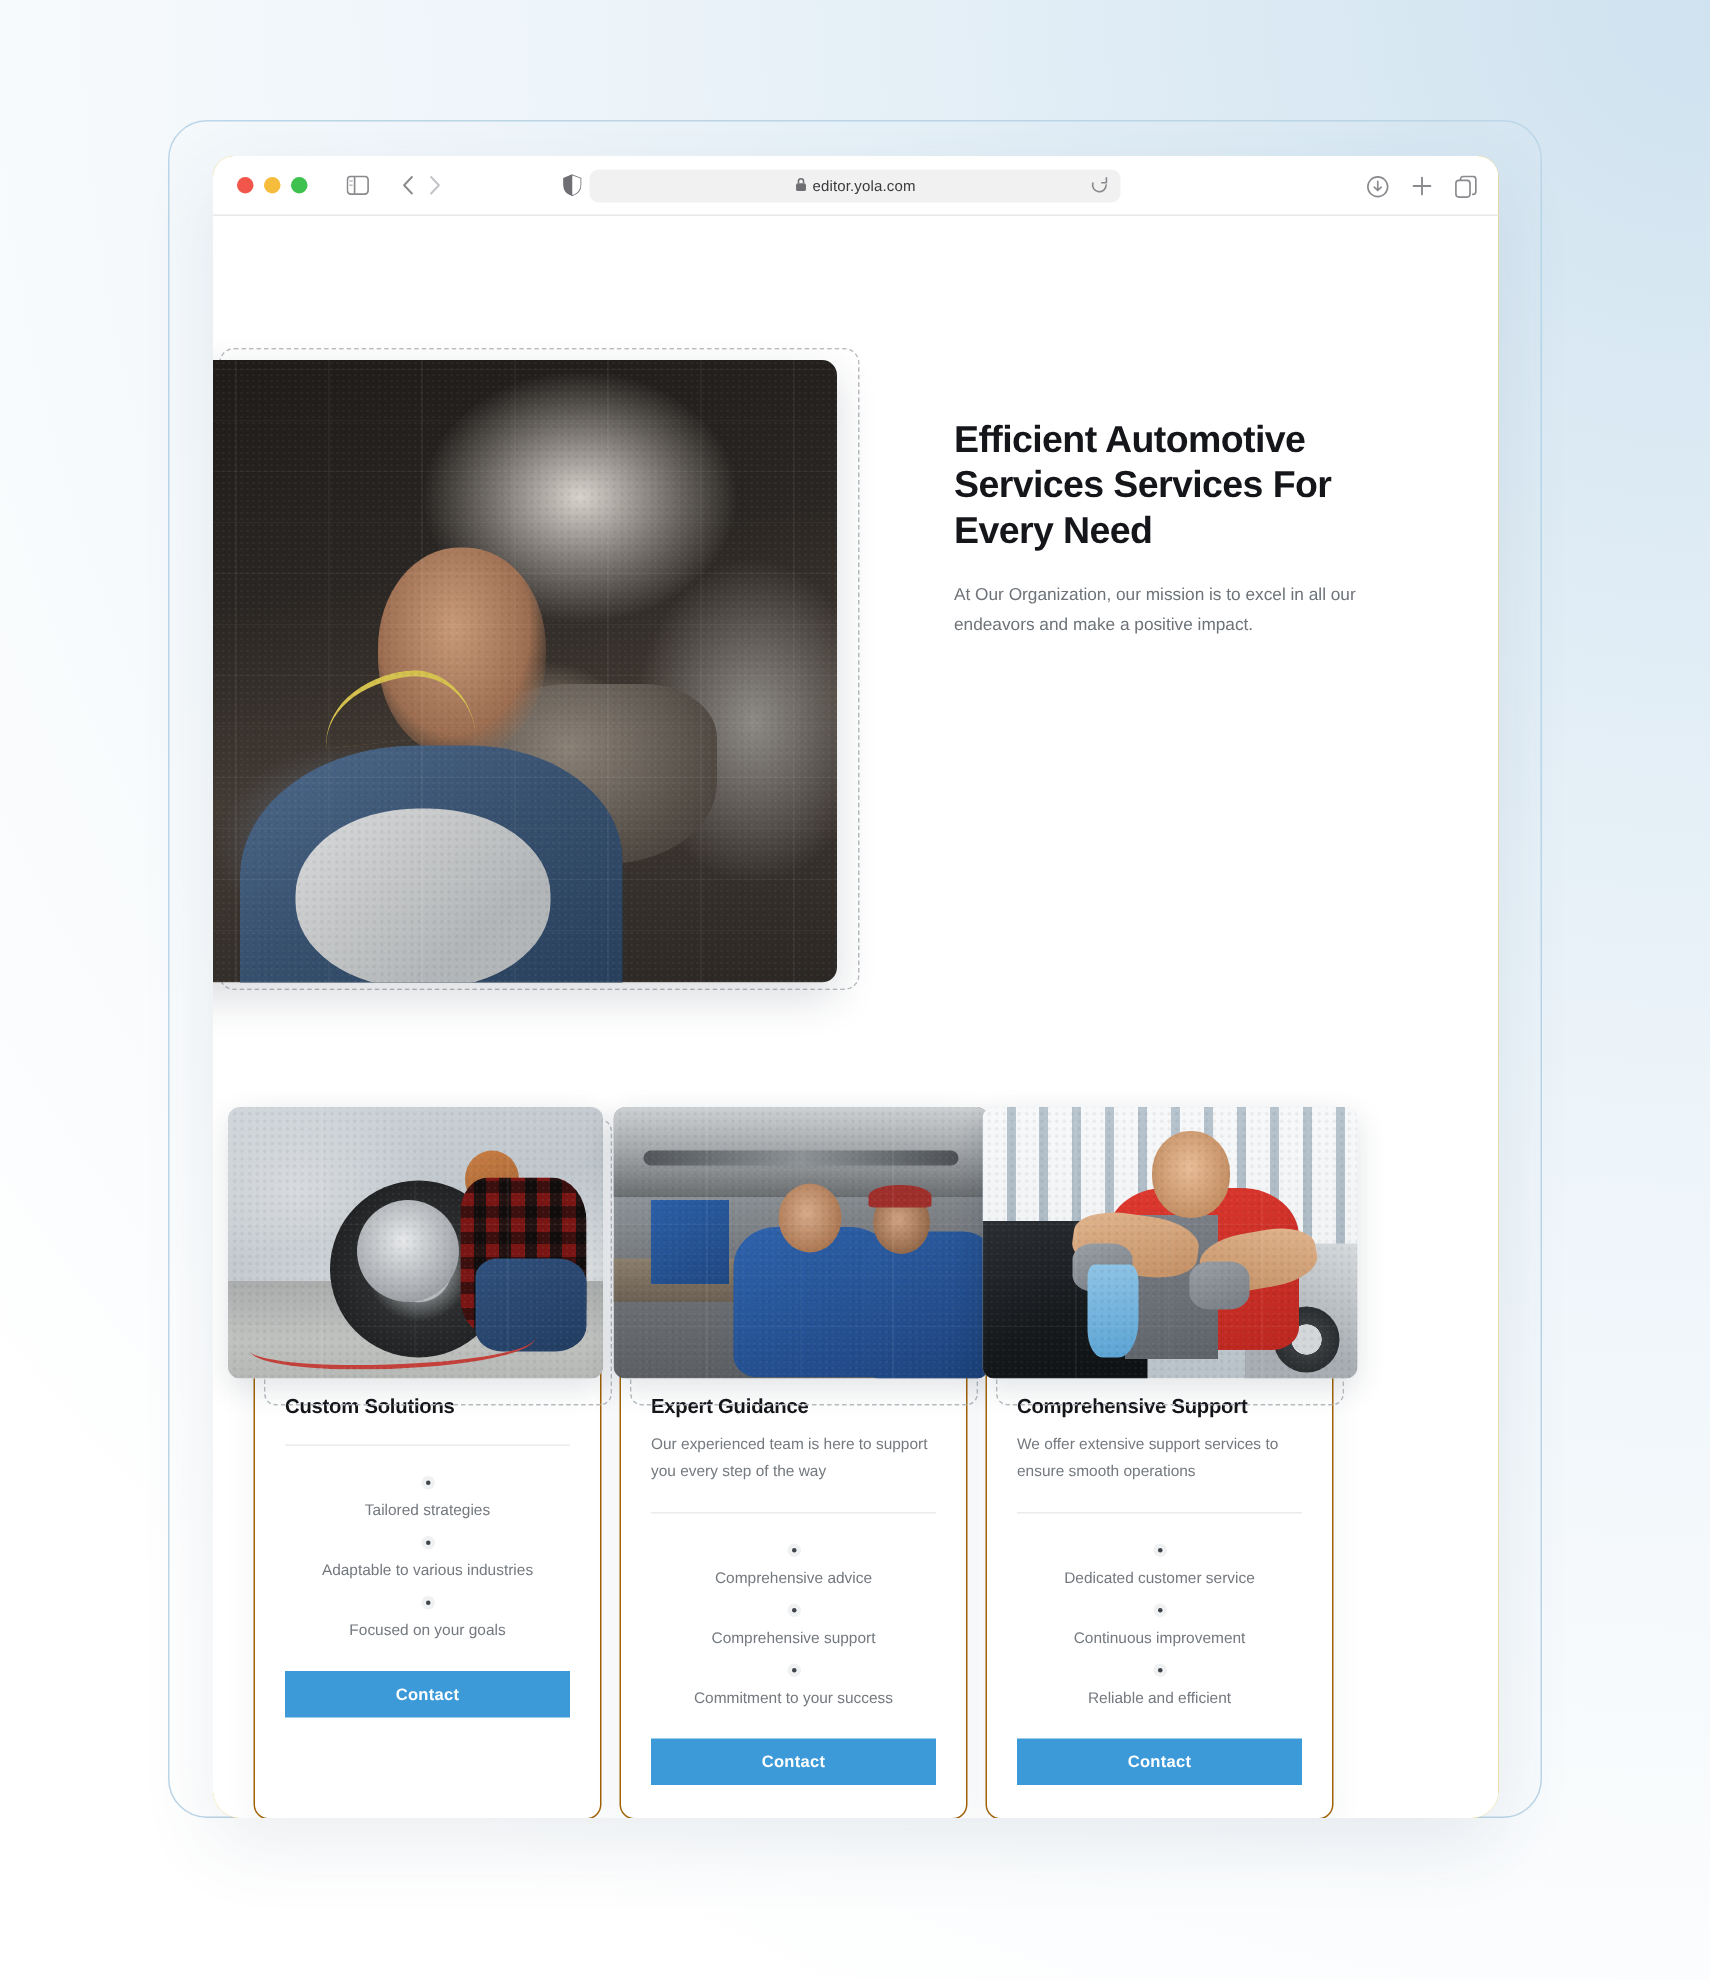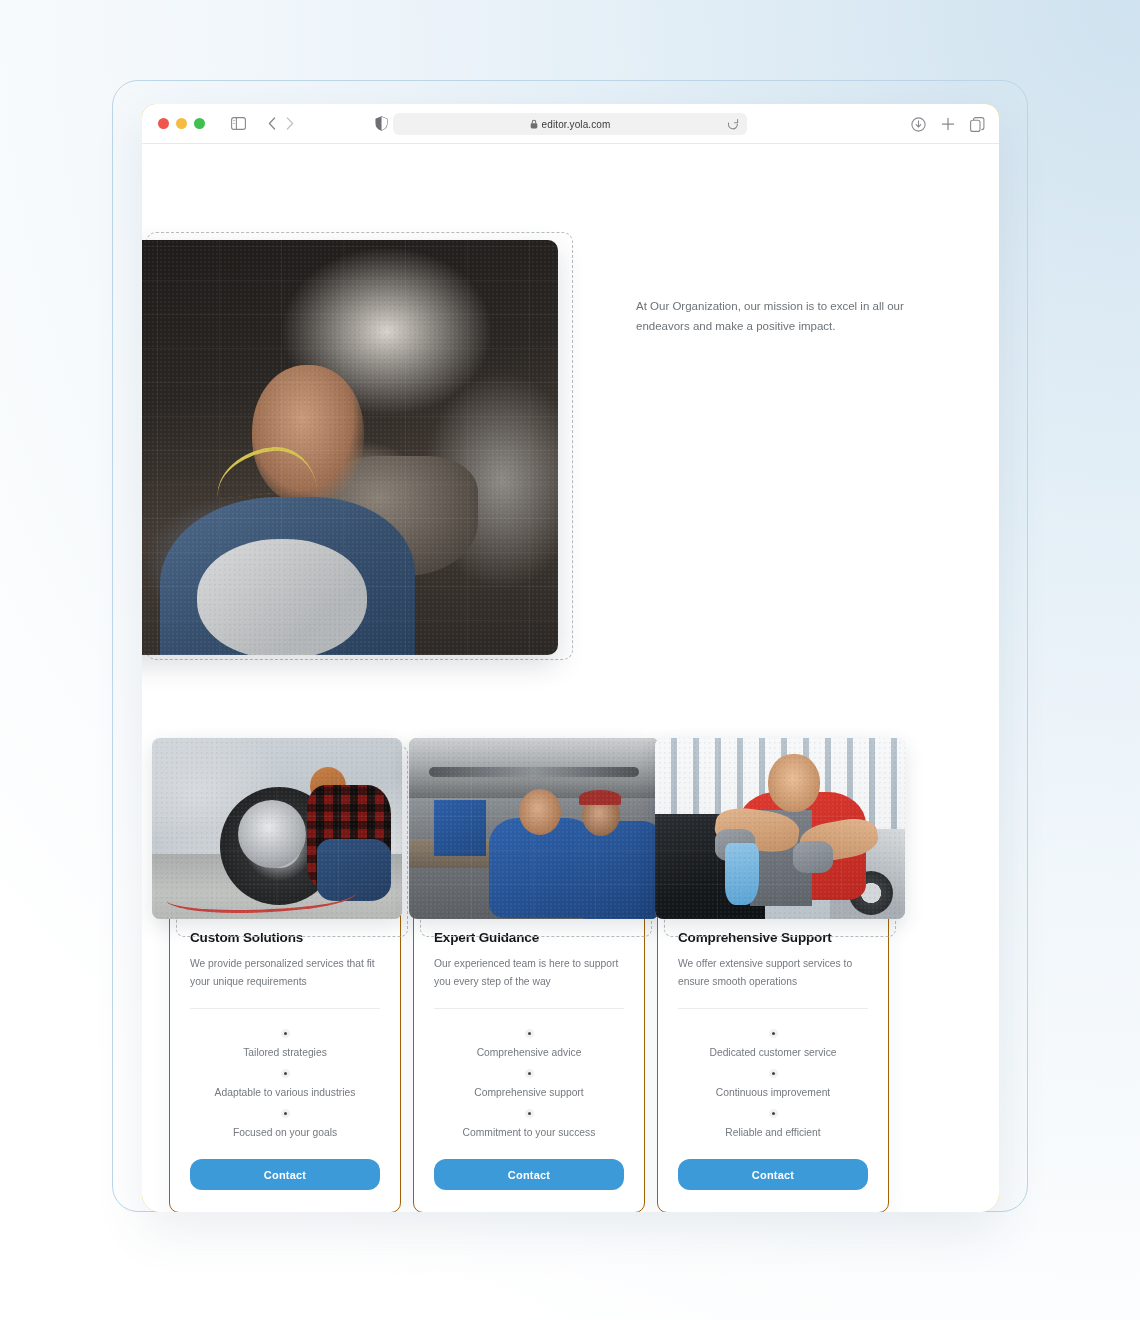--- a/index.html
+++ b/index.html
@@ -269,21 +269,21 @@
   }
 
   .contact-button {
     display: block;
     margin: 16px 0 0 0;
     width: 100%;
     height: 31px;
     background: #3d9ad9;
     color: #ffffff;
     border: none;
-    border-radius: 12px;
+    border-radius: 0;
     font-family: "Liberation Sans", sans-serif;
     font-size: 11px;
     font-weight: 700;
     letter-spacing: .2px;
     cursor: pointer;
   }
 
   
   .photo { position: absolute; inset: 0; }
   .wm {
@@ -593,20 +593,21 @@
         <div class="face"></div>
         <div class="torso"></div>
         <div class="sleeve"></div>
         <div class="cable"></div>
         <div class="wm"></div>
         <div class="noise"></div>
       </div>
     </div>
 
     <div id="hero-text">
+      <h1 id="hero-heading">Efficient Automotive Services Services For Every Need</h1>
       <p id="hero-sub">At Our Organization, our mission is to excel in all our endeavors and make a positive impact.</p>
 
 
     </div>
 
     <div id="cards-row">
 
       <div class="service-card first">
         <div class="card-selection-box"></div>
         <div class="card-image-frame">
@@ -617,21 +618,20 @@
             <div class="person-head"></div>
             <div class="plaid"></div>
             <div class="jeans"></div>
             <div class="hose"></div>
             <div class="wm"></div>
             <div class="noise"></div>
           </div>
         </div>
         <div class="card-body">
           <div class="card-title">Custom Solutions</div>
-          <div class="card-desc">We provide personalized services that fit your unique requirements</div>
           <div class="card-divider"></div>
           <ul class="card-list">
             <li>
               <span class="bullet-dot"></span>
               <span>Tailored strategies</span>
             </li>
             <li>
               <span class="bullet-dot"></span>
               <span>Adaptable to various industries</span>
             </li>

